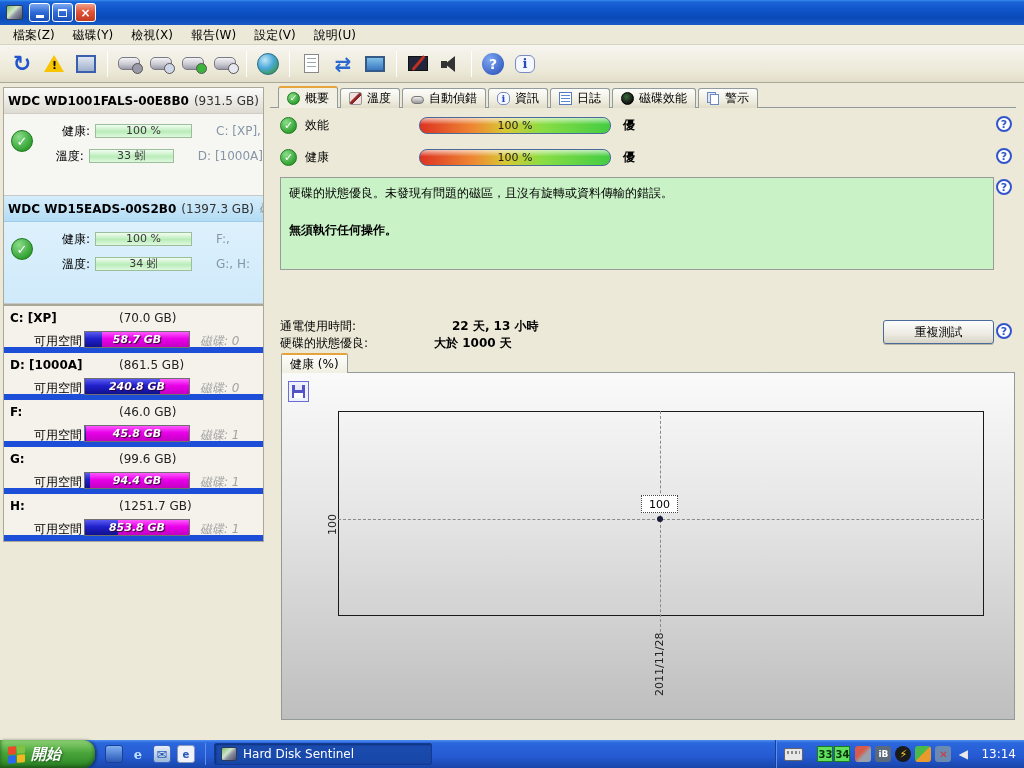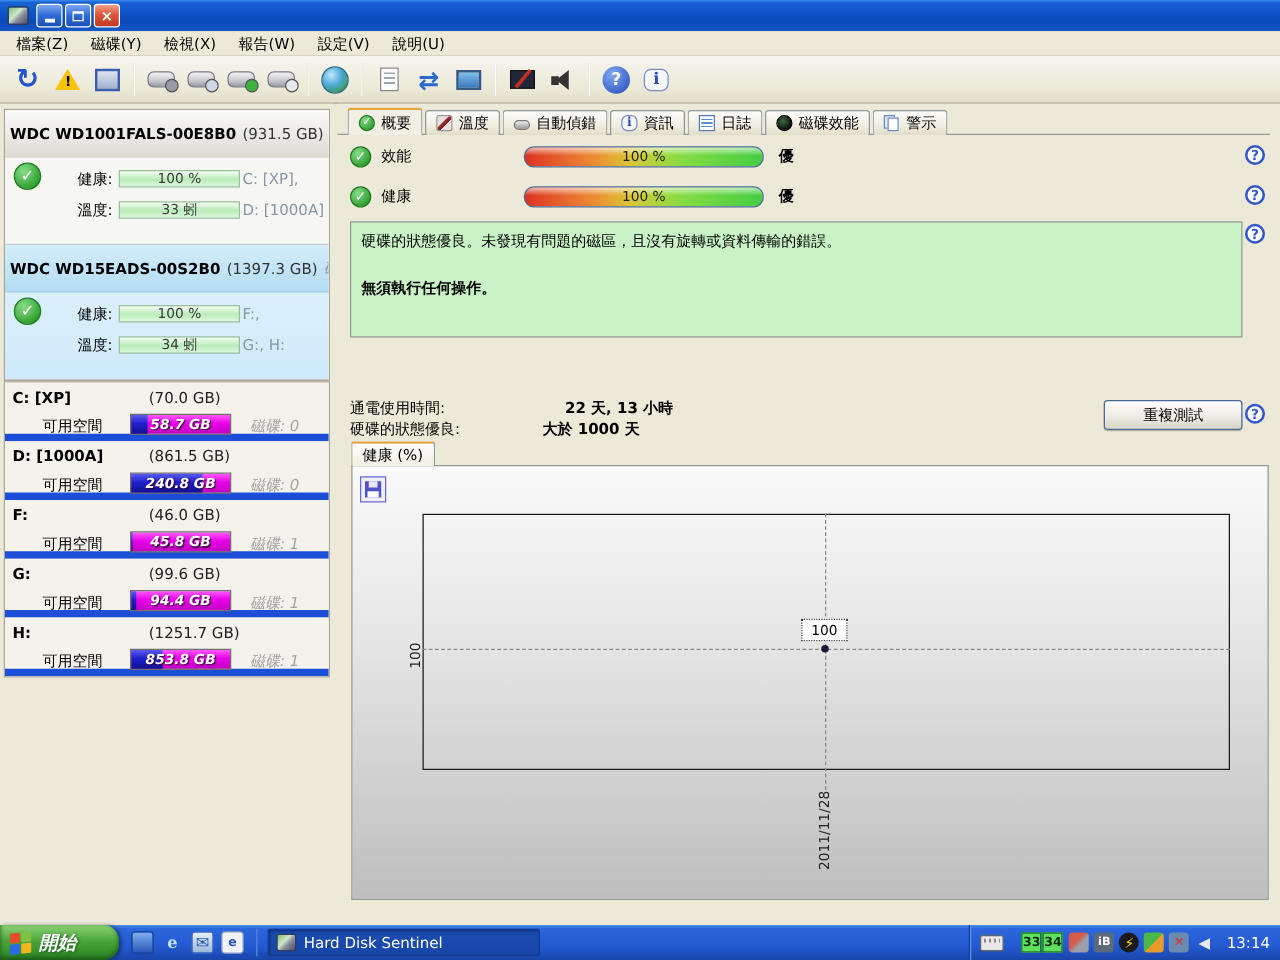--- a/index.html
+++ b/index.html
@@ -46,39 +46,39 @@
     font-weight:bold; }
   .help { width:16px; height:16px; border-radius:50%; border:2px solid #3355cc; color:#3355cc;
     font-weight:bold; font-size:11px; display:flex; align-items:center; justify-content:center;
     background:#fdfdfd; }
   
   .sidebar { position:absolute; left:0; top:83px; width:267px; height:657px; background:#ece9d8; }
   .diskbox { position:absolute; left:3px; top:4px; width:261px; height:218px;
     background:#fff; border:1px solid #aca899; overflow:hidden; }
   .diskcard { position:relative; height:108px; border-bottom:1px solid #c8c8c8; background:#f6f6f2; }
   .diskcard.selected { background:linear-gradient(180deg,#e2f3fc 0%,#cfeafb 100%); }
-  .diskhdr { height:38px; display:flex; align-items:center; padding:0 4px; white-space:nowrap; overflow:hidden;
+  .diskhdr { height:26px; display:flex; align-items:center; padding:0 4px; white-space:nowrap; overflow:hidden;
     background:linear-gradient(180deg,#fbfbfb 0%,#dddbd2 100%); border-bottom:1px solid #d0cec4; }
   .diskcard.selected .diskhdr { background:linear-gradient(180deg,#d5edfb 0%,#b3dcf5 100%); border-bottom:1px solid #9fcbe8; }
   .diskhdr .model { font-weight:bold; }
   .diskhdr .size { margin-left:5px; color:#333; }
   .diskhdr .tag { margin-left:5px; color:#999; font-style:italic; }
   .diskrow { display:flex; align-items:center; margin:9px 0 0 36px; height:16px; }
   .diskrow .rlabel { width:50px; text-align:right; margin-right:5px; }
   .gbar { width:97px; height:14px; border:1px solid #9bbf9b; text-align:center; font-size:11px; color:#3a3a3a;
     background:linear-gradient(180deg,#f2fdf2 0%,#b9ecb9 55%,#dff8df 100%); line-height:12px; }
-  .drives { margin-left:2px; color:#8696a6; white-space:nowrap; }
+  .drives { margin-left:24px; color:#8696a6; white-space:nowrap; }
   .diskchk { position:absolute; left:7px; top:42px; width:22px; height:22px; font-size:14px; }
   .partbox { position:absolute; left:3px; top:222px; width:261px; height:237px;
     background:#f4f2ea; border:1px solid #aca899; overflow:hidden; }
   .partrow { height:47px; border-bottom:6px solid #1d4ed8; position:relative; background:#f4f2ea; }
   .pname { position:absolute; left:6px; top:5px; font-weight:bold; }
   .psize { position:absolute; left:115px; top:5px; color:#222; }
   .pfreelabel { position:absolute; left:30px; top:27px; }
-  .pbar { position:absolute; left:100px; top:25px; width:81px; height:17px; border:1px solid #707070;
+  .pbar { position:absolute; left:80px; top:25px; width:106px; height:17px; border:1px solid #707070;
     background:linear-gradient(180deg,#ff5aff 0%,#e800e8 45%,#c400c4 100%);text-align:center; }
   .pbar .used { position:absolute; left:0; top:0; height:100%;
     background:linear-gradient(180deg,#5a5af0 0%,#2020cc 45%,#101090 100%); }
   .pbar .ptext { position:absolute; left:0; top:0; width:100%; height:100%; display:flex; align-items:center;
     justify-content:center; color:#fff; font-weight:bold; font-size:11px; text-shadow:1px 1px 1px #303; }
   .pdisk { position:absolute; left:196px; top:27px; color:#a3a3a3; font-style:italic; }
   
   .mainpanel { position:absolute; left:270px; top:83px; width:754px; height:657px; background:#ece9d8; }
   .tabsrow { position:absolute; left:8px; top:3px; height:22px; display:flex; align-items:flex-end; z-index:2; }
   .tabline { position:absolute; left:0; top:24px; width:746px; height:1px; background:#919b9c; z-index:1; }

